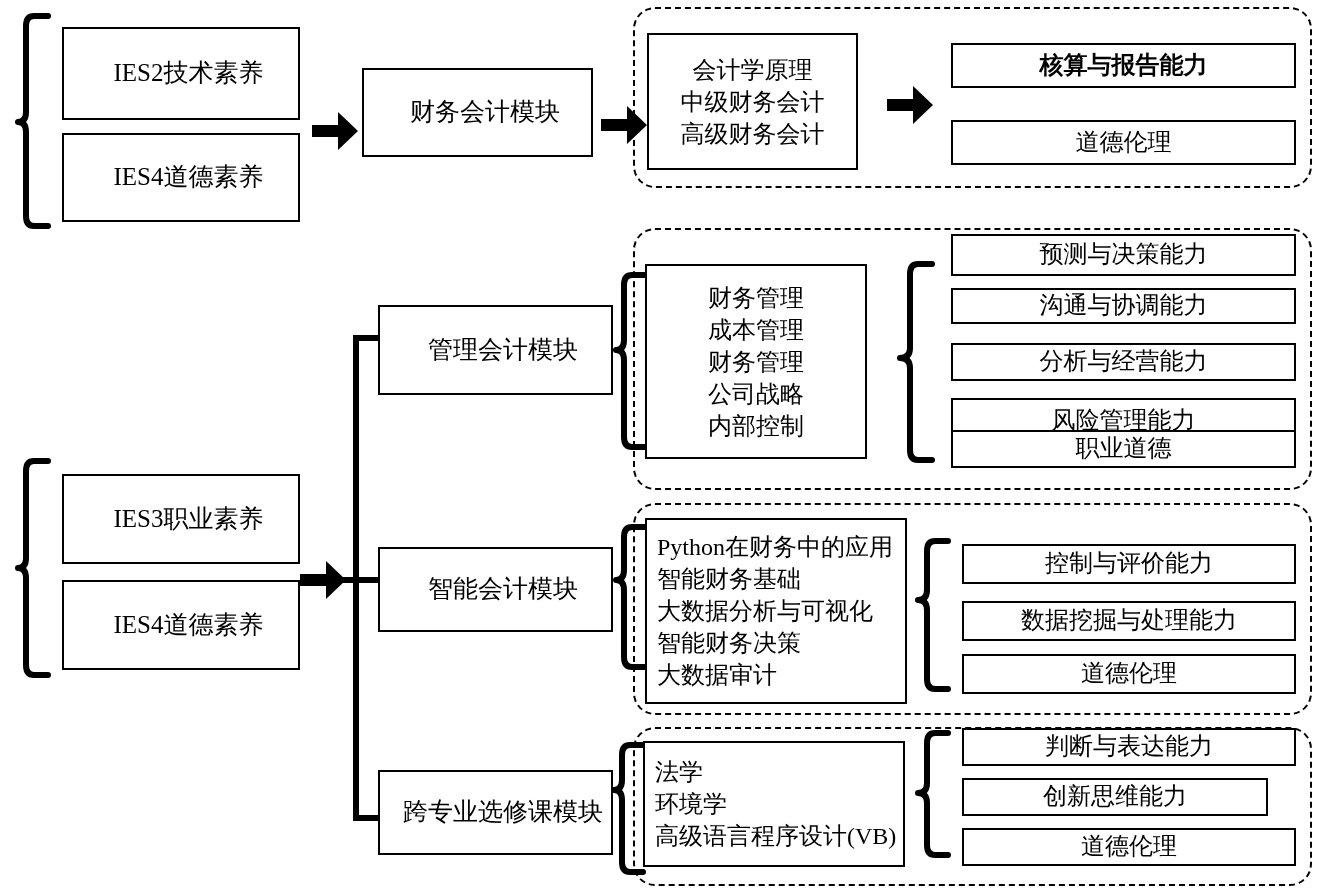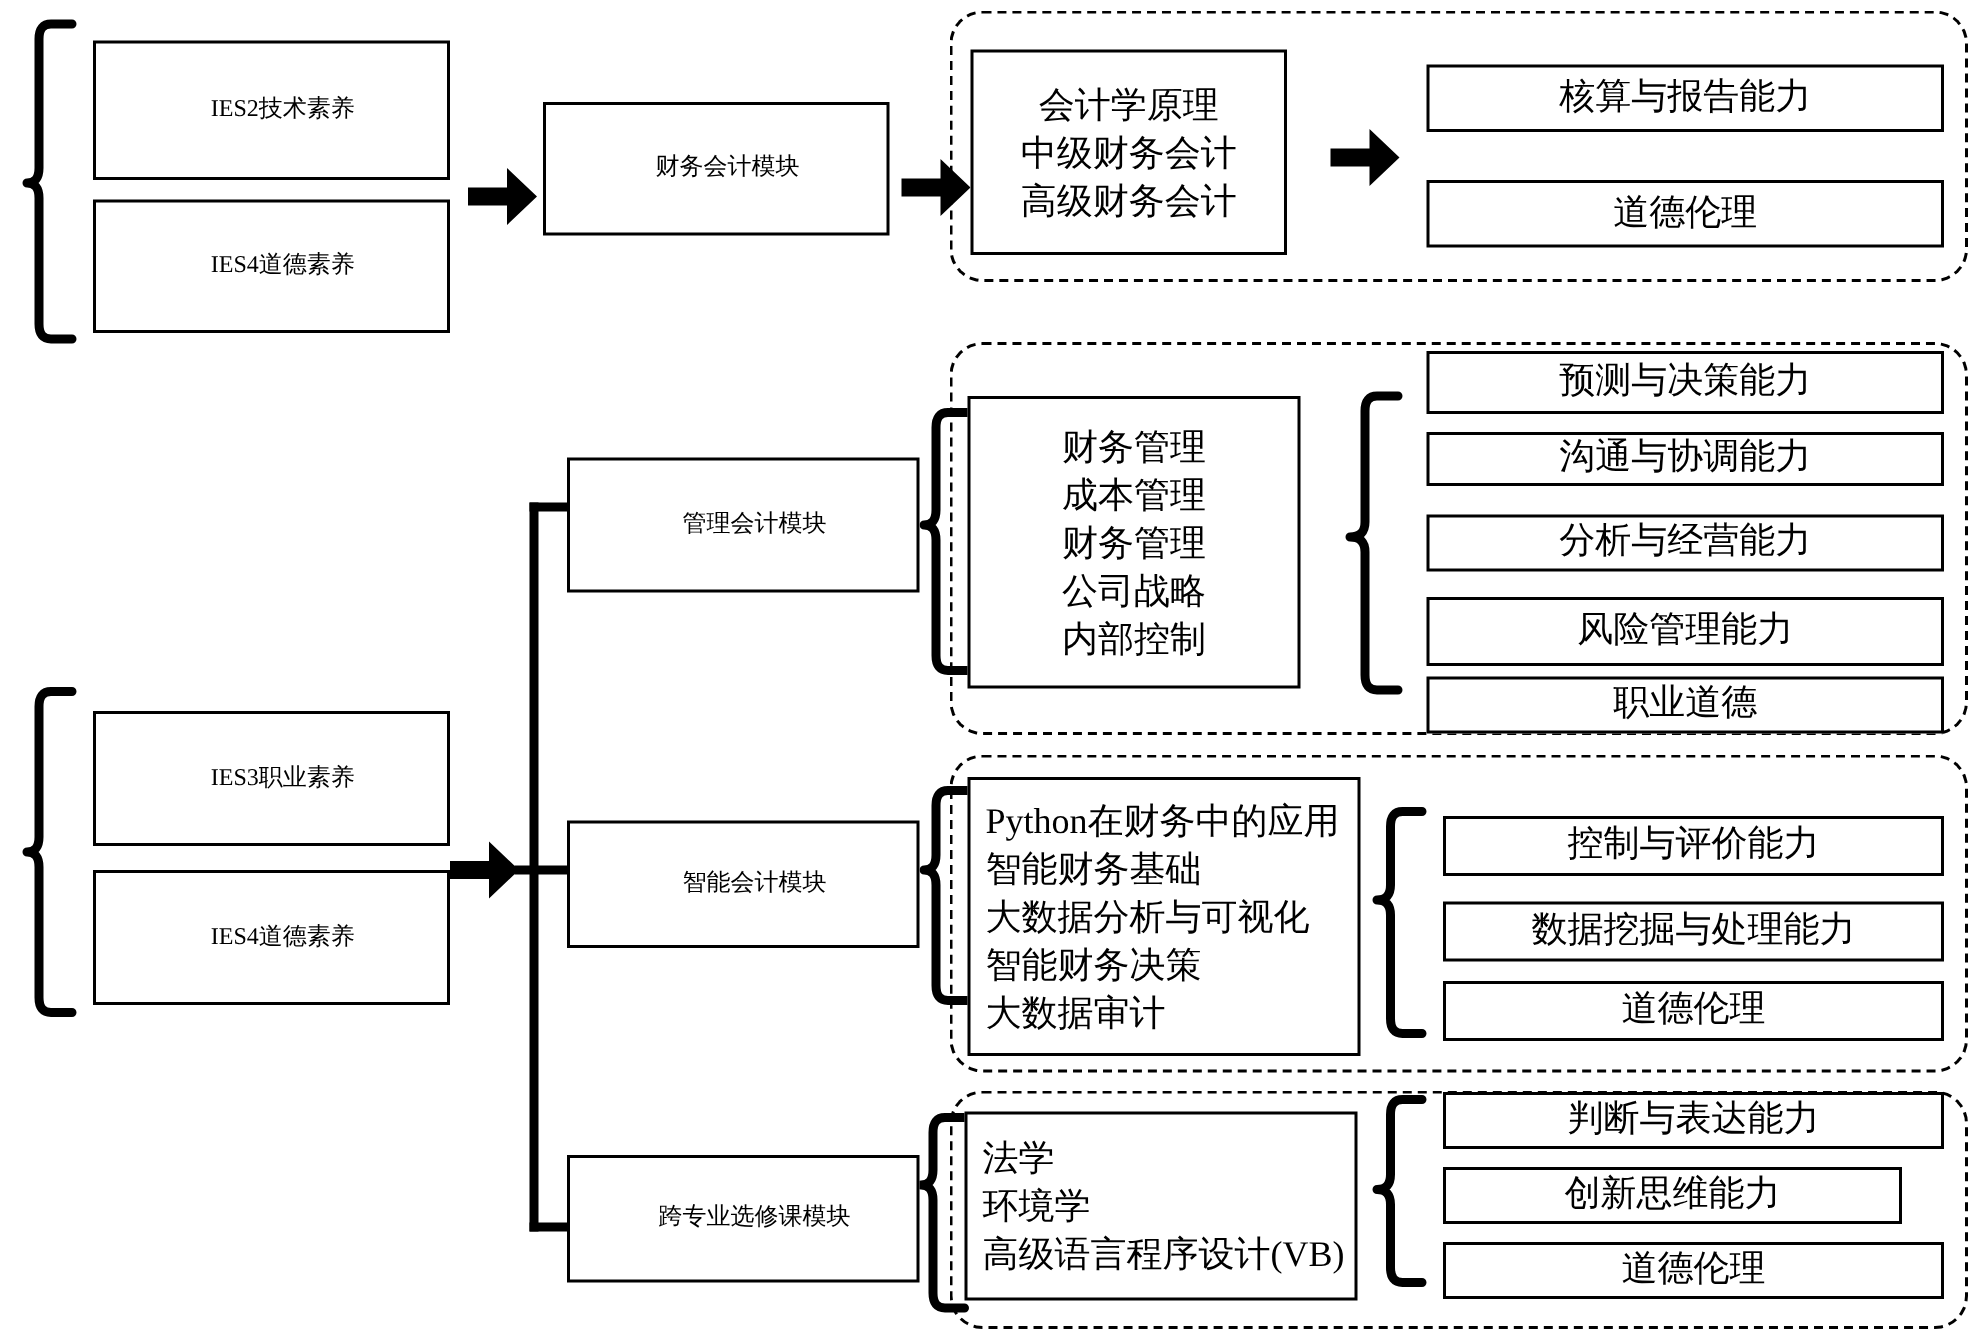--- a/index.html
+++ b/index.html
@@ -8,21 +8,21 @@
   .box{position:absolute;border:2.5px solid #000;background:#fff;box-sizing:border-box;
        display:flex;align-items:center;justify-content:center;text-align:center;line-height:1.15;}
   .box.thin{border-width:2px;}
   .courselist{position:absolute;border:2.5px solid #000;background:#fff;box-sizing:border-box;
        display:flex;flex-direction:column;justify-content:center;}
   .courselist .ln{display:block;white-space:nowrap;}
   .courselist.center{align-items:center;text-align:center;}
   .courselist.left{align-items:flex-start;text-align:left;}
   .dashed{position:absolute;border:2.5px dashed #000;border-radius:22px;box-sizing:border-box;background:transparent;}
   svg.ov{position:absolute;left:0;top:0;width:1317px;height:888px;overflow:visible;pointer-events:none;}
-  .f24{font-size:16px;padding-left:15px;}
+  .f24{font-size:25px;padding-left:15px;}
   .f23{font-size:24px;}
 </style>
 </head>
 <body>
 
 <div id="canvas">
 
   <svg class="ov" viewBox="0 0 1317 888">
     <defs>
       <marker id="blockarrow" markerWidth="6" markerHeight="6" refX="2.6" refY="3" orient="auto">
@@ -98,21 +98,21 @@
   </div>
 
   <div class="dashed" style="left:633px;top:7px;width:679px;height:181px;"></div>
 
   <div class="courselist center f23" style="left:647px;top:33px;width:211px;height:137px;padding:4px 8px;">
     <span class="ln">会计学原理</span>
     <span class="ln">中级财务会计</span>
     <span class="ln">高级财务会计</span>
   </div>
 
-  <div class="box thin f23" style="left:951px;top:43px;width:345px;height:45px;">
+  <div class="box thin f23" style="left:951px;top:43px;width:345px;height:45px;font-weight:bold;">
     <span>核算与报告能力</span>
   </div>
   <div class="box thin f23" style="left:951px;top:120px;width:345px;height:45px;">
     <span>道德伦理</span>
   </div>
 
   <div class="dashed" style="left:633px;top:228px;width:679px;height:262px;"></div>
 
   <div class="box f24" style="left:378px;top:305px;width:235px;height:90px;">
     <span>管理会计模块</span>
@@ -131,21 +131,21 @@
   </div>
   <div class="box thin f23" style="left:951px;top:288px;width:345px;height:36px;">
     <span>沟通与协调能力</span>
   </div>
   <div class="box thin f23" style="left:951px;top:343px;width:345px;height:38px;">
     <span>分析与经营能力</span>
   </div>
   <div class="box thin f23" style="left:951px;top:398px;width:345px;height:46px;">
     <span>风险管理能力</span>
   </div>
-  <div class="box thin f23" style="left:951px;top:451px;width:345px;height:38px;">
+  <div class="box thin f23" style="left:951px;top:430px;width:345px;height:38px;">
     <span>职业道德</span>
   </div>
 
   <div class="box f24" style="left:62px;top:474px;width:238px;height:90px;">
     <span>IES3职业素养</span>
   </div>
   <div class="box f24" style="left:62px;top:580px;width:238px;height:90px;">
     <span>IES4道德素养</span>
   </div>
 

